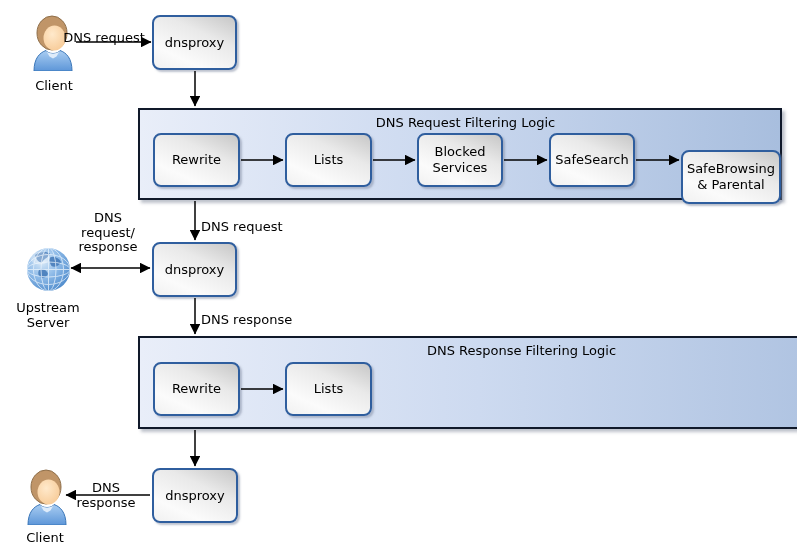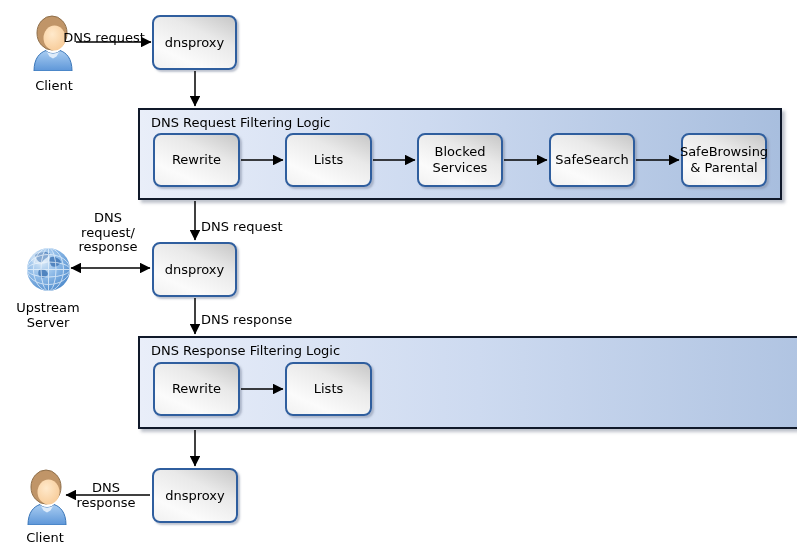--- a/index.html
+++ b/index.html
@@ -6,21 +6,21 @@
   .canvas {
     position:relative; width:797px; height:558px; background:#ffffff;
     font-family:"DejaVu Sans", sans-serif; color:#000; overflow:hidden;
   }
   .group {
     position:absolute; box-sizing:border-box;
     border:2px solid #10192a;
     background:linear-gradient(90deg,#e9eef9 0%,#cddaf0 45%,#a8bede 100%);
     box-shadow:3px 3px 3px rgba(110,120,140,0.45);
   }
-  .group-title { padding:5px 0 0 11px; font-size:13px; }
+  .group-title { padding:5px 0 0 11px; font-size:13px;text-align:center; }
   .node {
     position:absolute; box-sizing:border-box;
     border:2px solid #2f5e9e; border-radius:8px;
     background:linear-gradient(205deg,#c7c7c7 0%,#e9e9e9 35%,#fbfbfb 75%,#f1f1f1 100%);
     box-shadow:2px 2px 2px rgba(125,135,160,0.5);
     display:flex; align-items:center; justify-content:center;
     text-align:center; font-size:13px; line-height:1.2;
   }
   .elabel { position:absolute; font-size:13px; line-height:1.12;margin-top:7px; }
   .center { text-align:center; }
@@ -57,21 +57,21 @@
   <div class="node" style="left:285px;top:133px;width:87px;height:54px">
     <span class="pre">Lists</span>
   </div>
   <div class="node" style="left:549px;top:133px;width:86px;height:54px">
     <span class="pre">SafeSearch</span>
   </div>
   <div class="node" style="left:417px;top:133px;width:86px;height:54px">
     <span class="pre">Blocked
 Services</span>
   </div>
-  <div class="node" style="left:681px;top:133px;width:86px;height:54px">
+  <div class="node" style="left:681px;top:150px;width:100px;height:54px">
     <span class="pre">SafeBrowsing
 &amp; Parental</span>
   </div>
 
   <div class="node" style="left:153px;top:362px;width:87px;height:54px">
     <span class="pre">Rewrite</span>
   </div>
   <div class="node" style="left:285px;top:362px;width:87px;height:54px">
     <span class="pre">Lists</span>
   </div>

